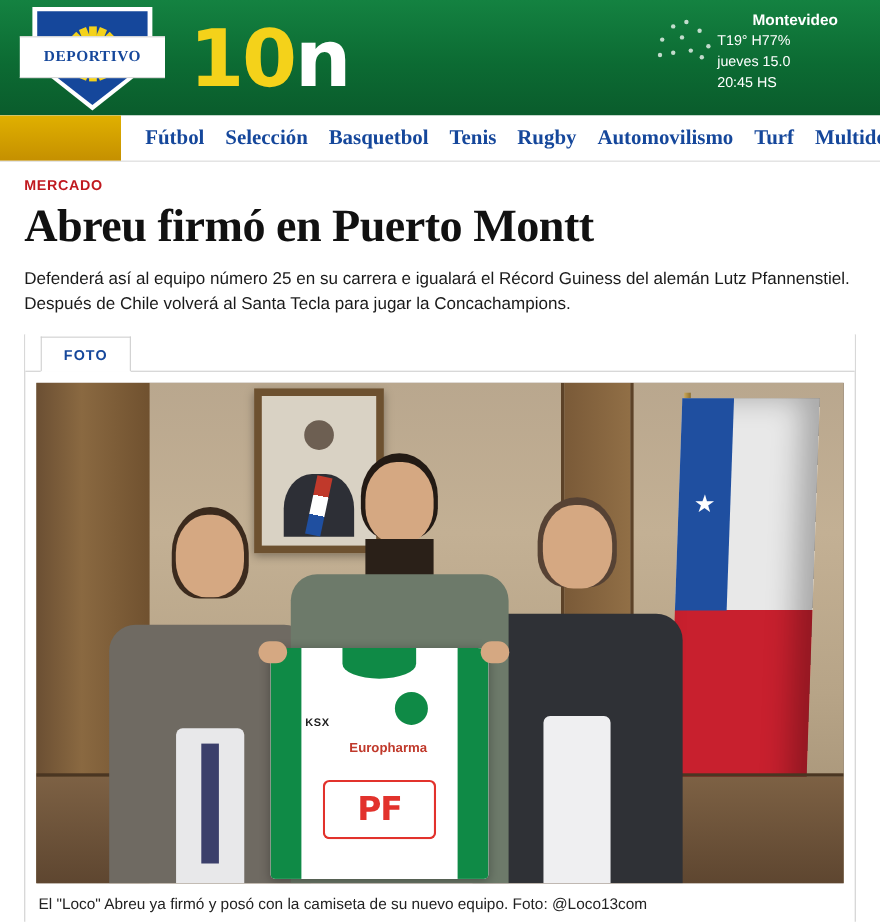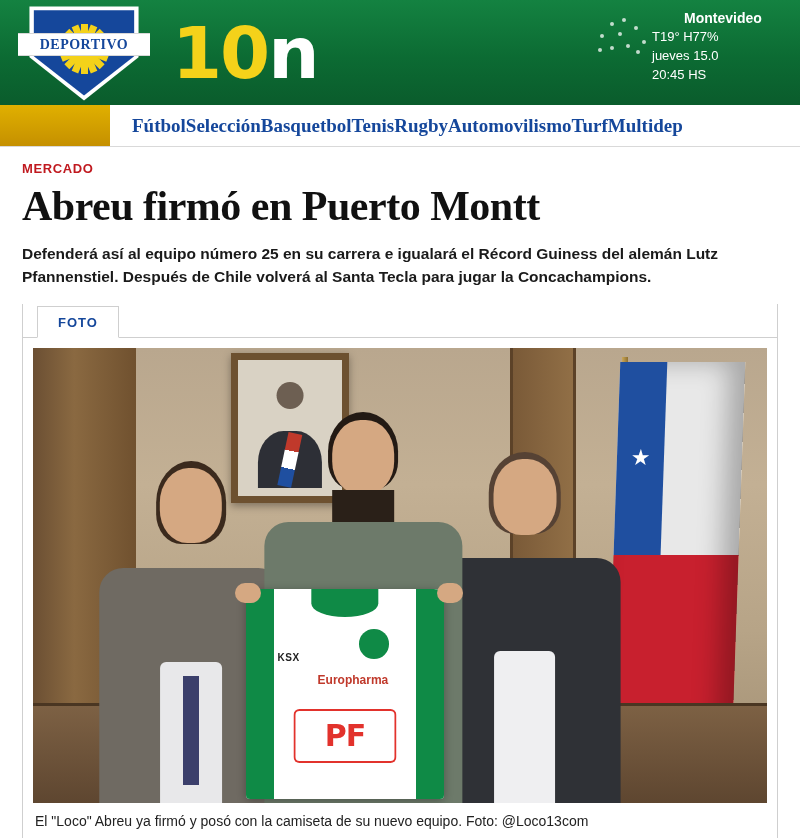--- a/index.html
+++ b/index.html
@@ -71,21 +71,21 @@
     width: 34px; height: 34px;
     margin: -17px 0 0 -17px;
     border-radius: 50%;
     background: #f4d21a;
   }
   .shield-band {
     position: absolute;
     left: -4px;
     right: -4px;
     top: 30%;
-    height: 23px;
+    height: 38px;
     background: #ffffff;
     border-top: 1px solid #d8d8d8;
     border-bottom: 1px solid #d8d8d8;
     display: flex;
     align-items: center;
     justify-content: center;
   }
   .shield-band span {
     font-family: "Liberation Serif", serif;
     font-weight: bold;
@@ -148,20 +148,21 @@
   .nav-left-block {
     width: 110px;
     height: 100%;
     background: #d6a200;
     background: linear-gradient(to bottom, #e0b000, #c59000);
     flex: none;
   }
   .nav-items {
     display: flex;
     align-items: center;
+    gap: 19px;
     padding-left: 22px;
     white-space: nowrap;
     overflow: hidden;
   }
   .nav-items a {
     font-family: "Liberation Serif", serif;
     font-weight: bold;
     font-size: 19px;
     color: #15479b;
     text-decoration: none;
@@ -182,21 +183,21 @@
     font-family: "Liberation Serif", serif;
     font-weight: bold;
     font-size: 42px;
     line-height: 1.08;
     color: #111111;
     letter-spacing: -0.5px;
     margin-bottom: 14px;
   }
   .standfirst {
     font-size: 15.5px;
-    font-weight: bold;
+    font-weight: normal;
     line-height: 1.45;
     color: #1a1a1a;
     margin-bottom: 16px;
   }
 
   
   .media {
     border: 1px solid #cfcfcf;
     border-top: none;
     background: #ffffff;

